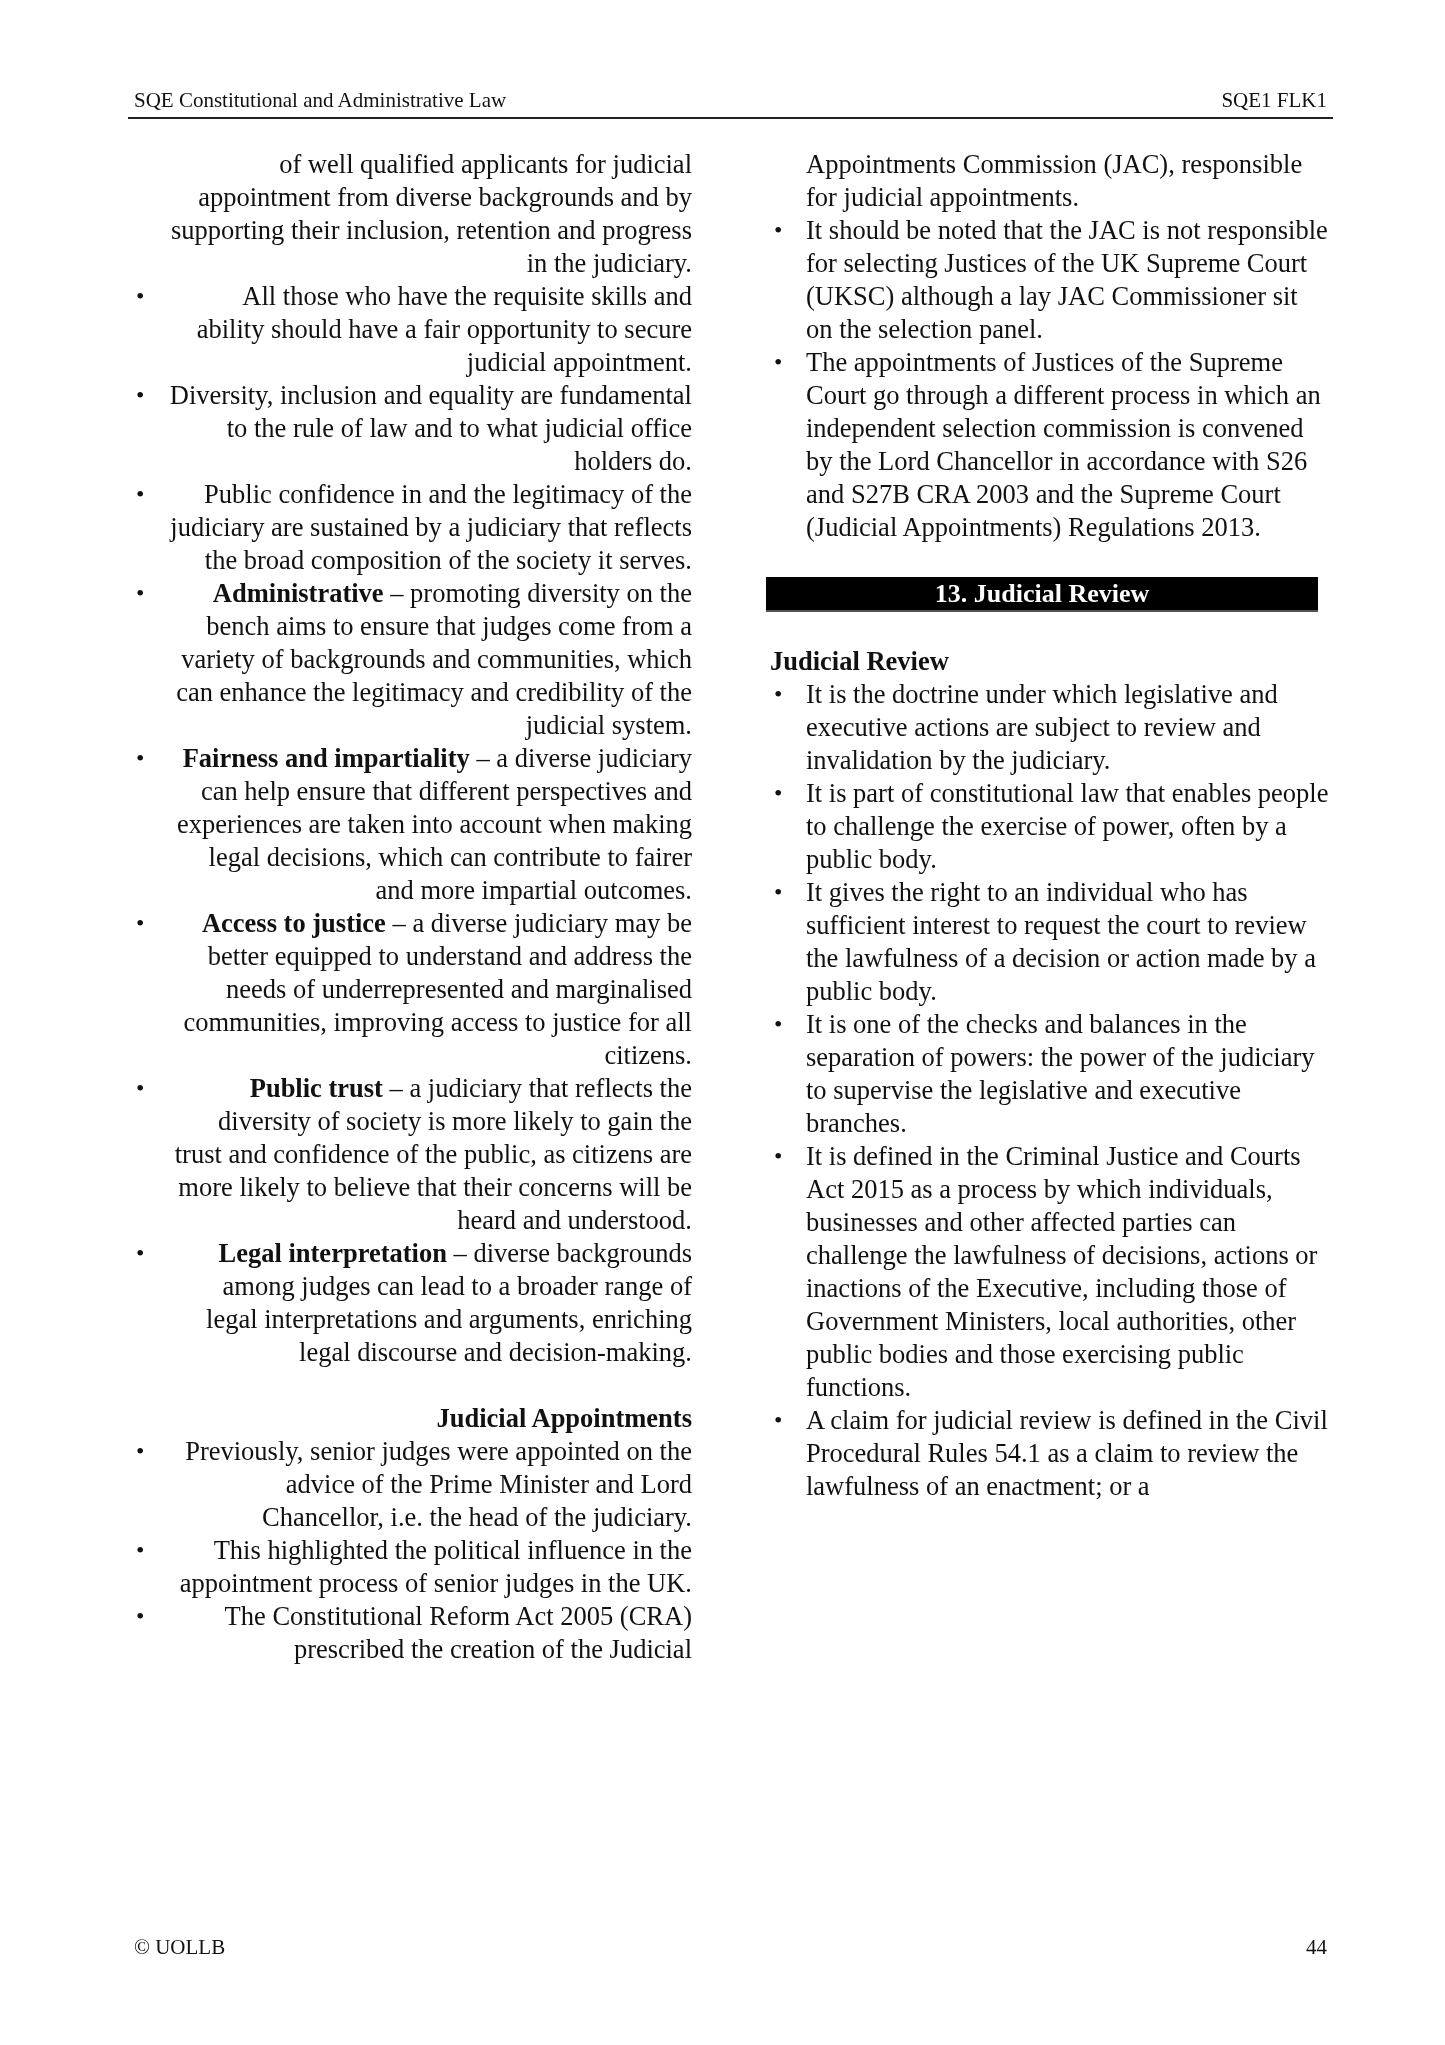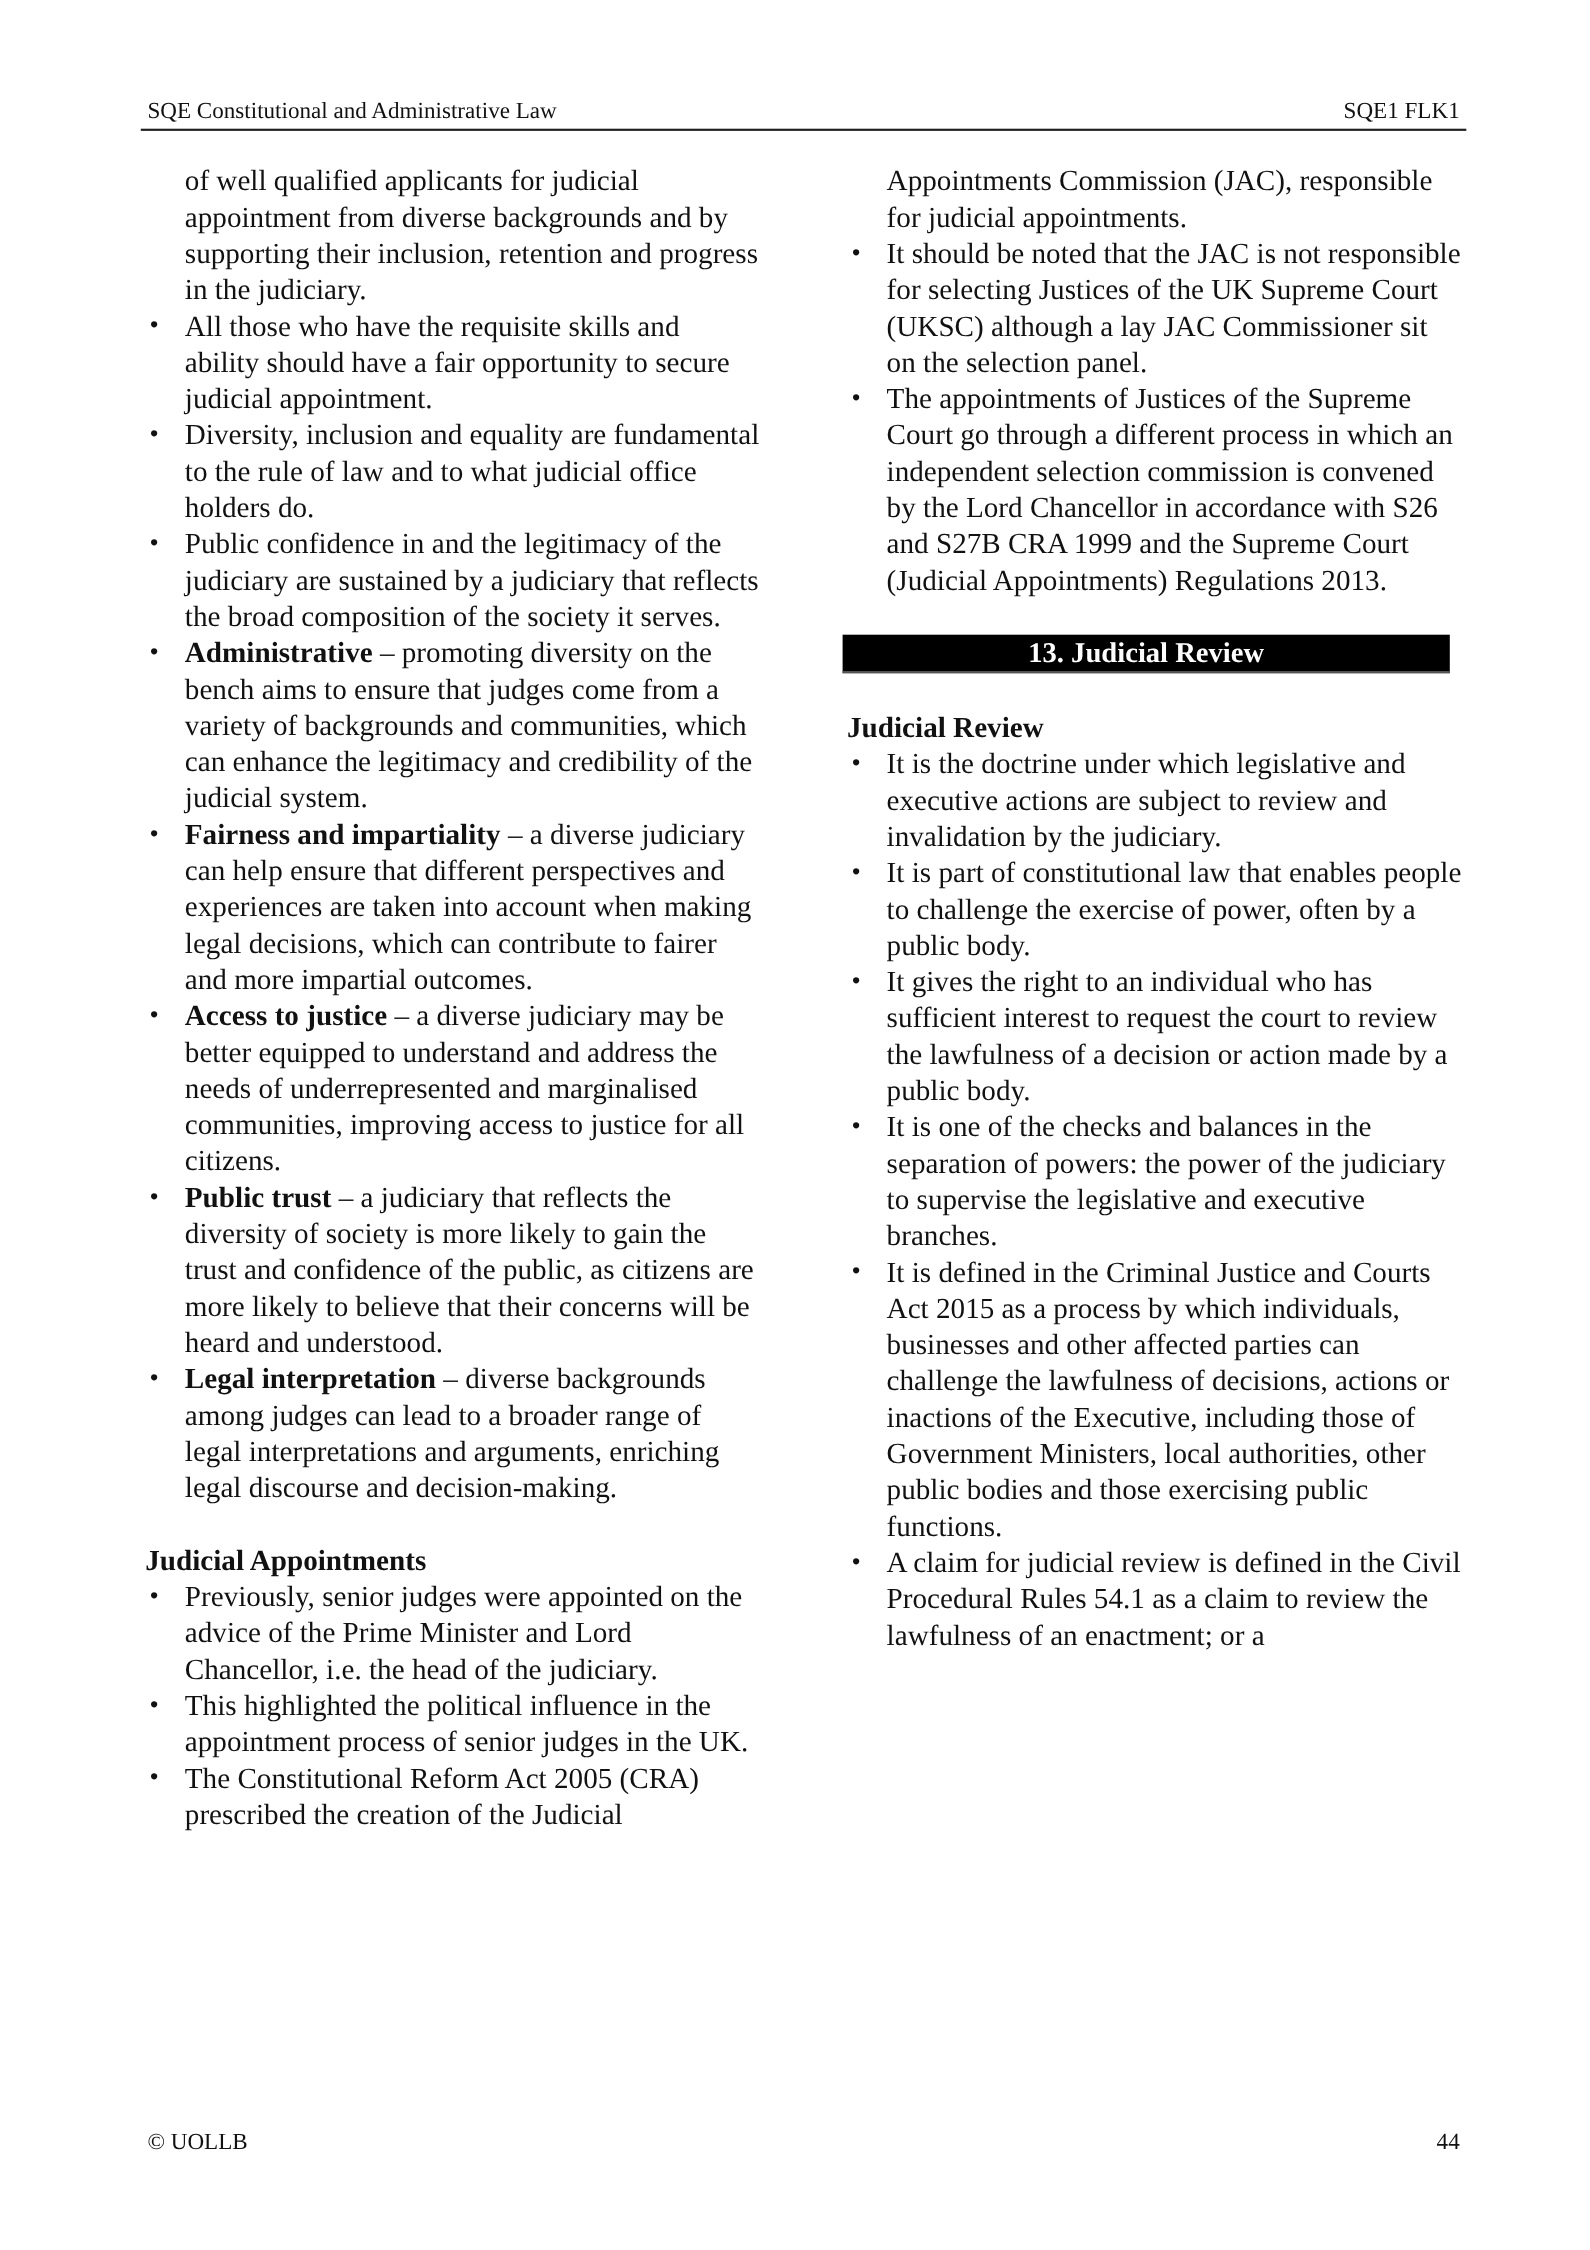--- a/index.html
+++ b/index.html
@@ -3,21 +3,21 @@
 <meta charset="utf-8">
 <style>
   html, body { margin: 0; padding: 0; background: #ffffff; }
   body { width: 1445px; height: 2045px; position: relative; overflow: hidden;
          font-family: "Liberation Serif", "DejaVu Serif", serif; color: #111; }
   .hdr { position: absolute; left: 128px; top: 87px; width: 1205px; height: 30px;
          border-bottom: 2px solid #222; font-size: 21px; }
   .hdr .l { position: absolute; left: 6px; bottom: 4px; }
   .hdr .r { position: absolute; right: 6px; bottom: 4px; }
   .col { position: absolute; top: 148px; font-size: 26.5px; line-height: 33px; }
-  .col.left { left: 132px; width: 560px; }
+  .col.left { left: 132px; width: 560px; text-align: right; }
   .col.right { left: 770px; width: 560px; }
   ul { list-style: none; margin: 0; padding: 0; }
   li { position: relative; padding-left: 36px; }
   li.bul::before { content: "\2022"; position: absolute; left: 4px; top: 0; font-size: 24px; }
   .cont { padding-left: 36px; }
   .h { font-weight: bold; margin-top: 33px; }
   b { font-weight: bold; }
   .banner { background: #000; color: #fff; font-weight: bold; text-align: center;
             margin: 33px 0 2px -4px; width: 552px; height: 33px; line-height: 33px;
             font-size: 26px; border-bottom: 2px solid #555; }
@@ -54,21 +54,21 @@
     <li class="bul">Previously, senior judges were appointed on the advice of the Prime Minister and Lord Chancellor, i.e. the head of the judiciary.</li>
     <li class="bul">This highlighted the political influence in the appointment process of senior judges in the UK.</li>
     <li class="bul">The Constitutional Reform Act 2005 (CRA) prescribed the creation of the Judicial</li>
   </ul>
 </div>
 
 <div class="col right">
   <div class="cont">Appointments Commission (JAC), responsible for judicial appointments.</div>
   <ul>
     <li class="bul">It should be noted that the JAC is not responsible for selecting Justices of the UK Supreme Court (UKSC) although a lay JAC Commissioner sit on the selection panel.</li>
-    <li class="bul">The appointments of Justices of the Supreme Court go through a different process in which an independent selection commission is convened by the Lord Chancellor in accordance with S26 and S27B CRA 1999 and the Supreme Court (Judicial Appointments) Regulations 2013.</li>
+    <li class="bul">The appointments of Justices of the Supreme Court go through a different process in which an independent selection commission is convened by the Lord Chancellor in accordance with S26 and S27B CRA 2003 and the Supreme Court (Judicial Appointments) Regulations 2013.</li>
   </ul>
 
   <div class="banner">13. Judicial Review</div>
 
   <div class="h">Judicial Review</div>
   <ul>
     <li class="bul">It is the doctrine under which legislative and executive actions are subject to review and invalidation by the judiciary.</li>
     <li class="bul">It is part of constitutional law that enables people to challenge the exercise of power, often by a public body.</li>
     <li class="bul">It gives the right to an individual who has sufficient interest to request the court to review the lawfulness of a decision or action made by a public body.</li>
     <li class="bul">It is one of the checks and balances in the separation of powers: the power of the judiciary to supervise the legislative and executive branches.</li>

